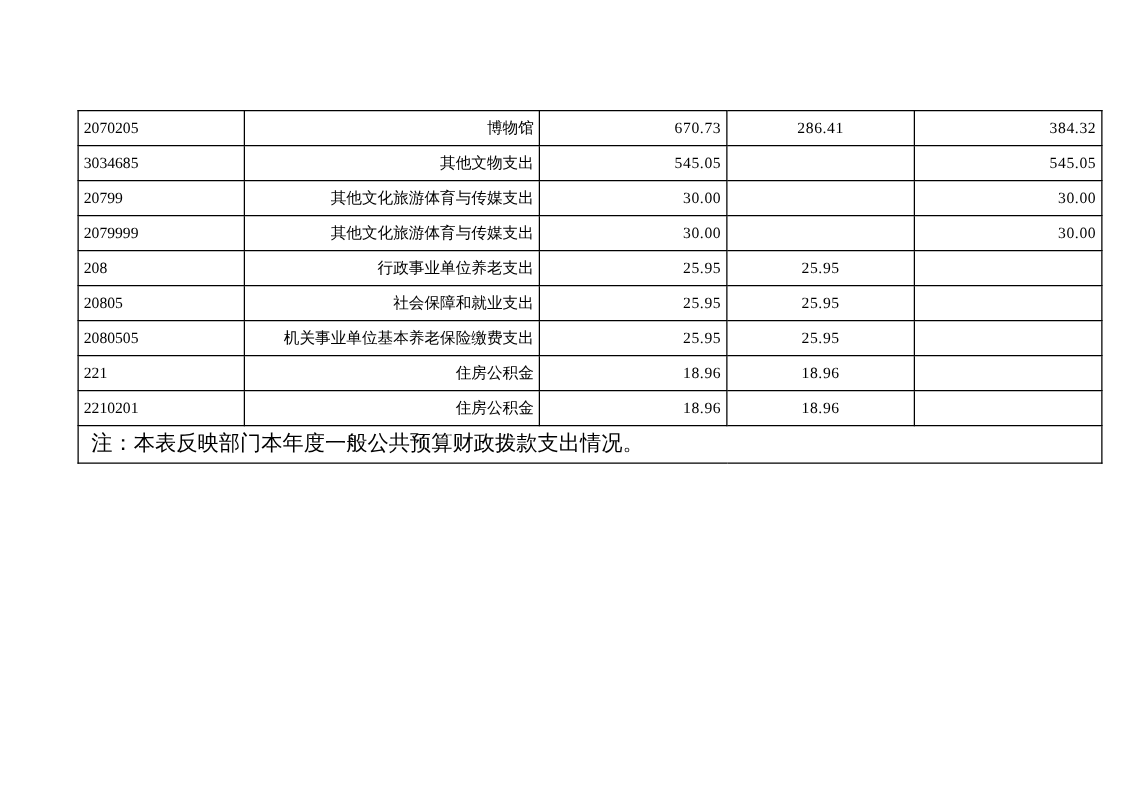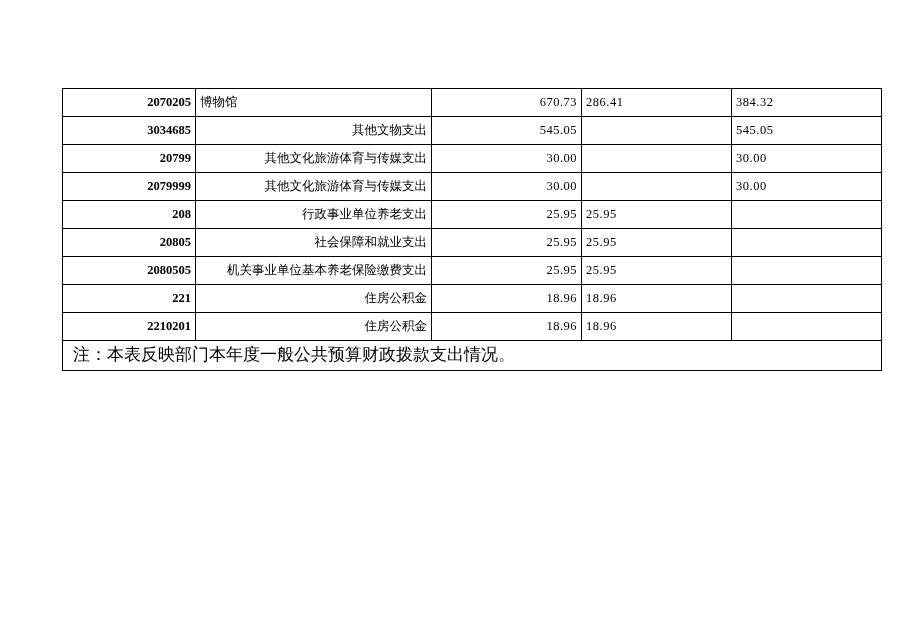--- a/index.html
+++ b/index.html
@@ -33,40 +33,40 @@
   .budget-table td {
     border: 1px solid #000000;
     height: 27px;
     padding: 0 4px;
     font-size: 12.5px;
     line-height: 1.1;
     vertical-align: middle;
     white-space: nowrap;
     overflow: hidden;
   }
-  .col-code   { width: 124px; text-align: right; font-weight: bold; }
+  .col-code   { width: 124px; text-align: left; }
   .col-name   { width: 227px; text-align: right; }
   .col-total  { width: 141px; text-align: right; }
-  .col-basic  { width: 141px; }
-  .col-project{ width: 141px; text-align: left; }
+  .col-basic  { width: 141px; text-align: center; }
+  .col-project{ width: 141px; text-align: right; }
 
   .name-ind-0 { padding-left: 10px; }
   .name-ind-1 { padding-left: 10px; }
 
   .num {
     font-family: "Liberation Serif", "DejaVu Serif", serif;
     letter-spacing: 0.5px;
   }
   .note-row td {
     text-align: left;
     height: 29px;
     padding-left: 10px;
     font-size: 17px;
   }
-  .center-name { text-align: left; }
+  .center-name { text-align: right; }
 </style>
 </head>
 <body>
 
 <div class="page">
   <table class="budget-table">
     <tbody>
 
       <tr>
         <td class="col-code">2070205</td>

